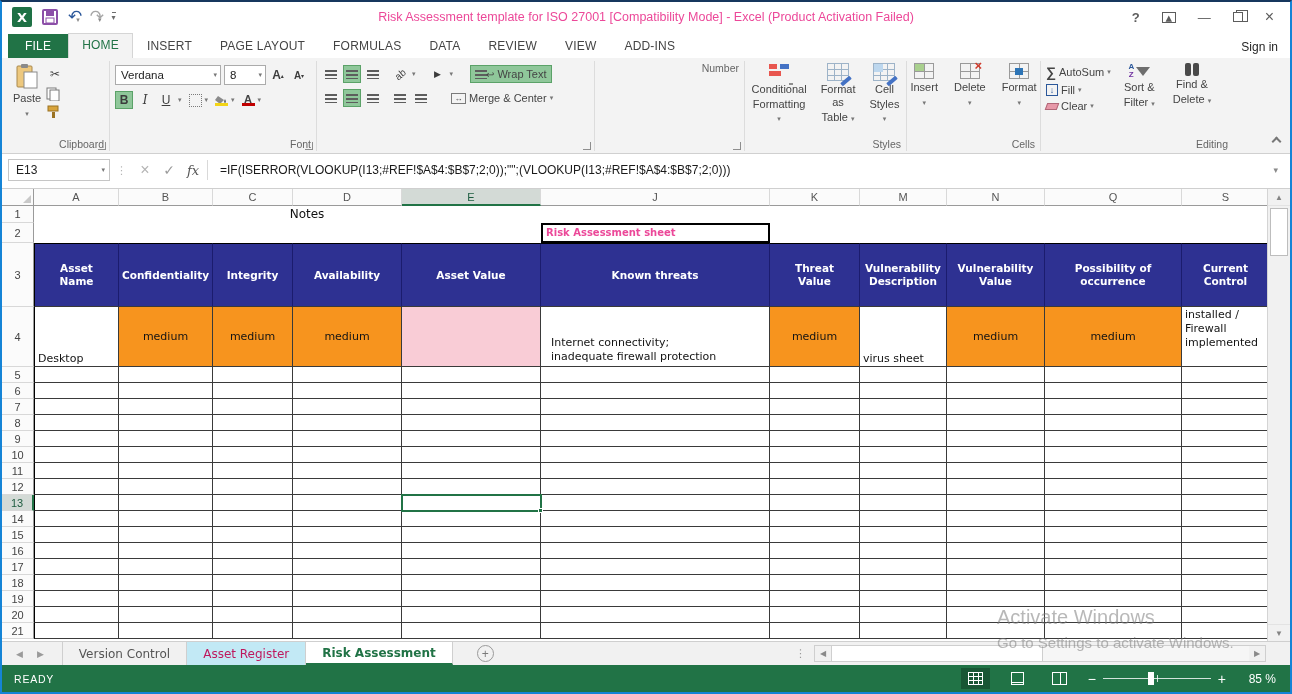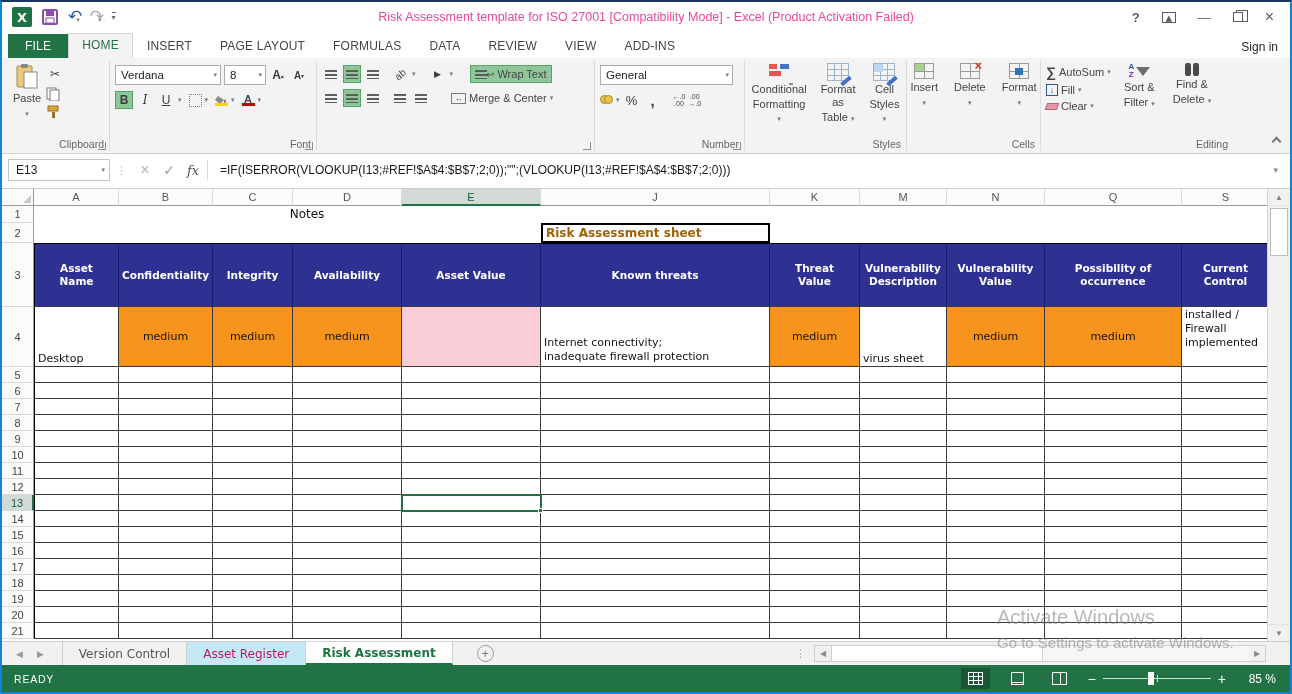--- a/index.html
+++ b/index.html
@@ -98,30 +98,30 @@
   .c0{width:85px}.c1{width:94px}.c2{width:80px}.c3{width:109px}.c4{width:139px}.c5{width:229px}
   .c6{width:90px}.c7{width:87px}.c8{width:98px}.c9{width:137px}.c10{width:88px}
   .row{display:flex}
   .rn{width:32px;background:#fbfbfb;border-right:1px solid #9a9a9a;border-bottom:1px solid #d8d8d8;
       color:#444;font-size:11px;display:flex;align-items:center;justify-content:center;flex:0 0 32px}
   .rn.cur{background:#d3dad6;border-right:2px solid #217346;color:#1c5c3f}
   .hr1{height:17px}.hr2{height:20px}.hr3{height:64px}.hr4{height:60px}.hre{height:16px}
   .free{position:relative;flex:1;font-family:"DejaVu Sans",sans-serif}
   .notes{position:absolute;left:273px;top:1px;transform:translateX(-50%);font-size:12px;color:#111}
   .rasheet{position:absolute;left:507px;top:0;width:229px;height:20px;border:2px solid #000;background:#fff;
-           font-weight:bold;font-size:12px;color:#a16207;padding-left:3px;line-height:16px;font-family:"DejaVu Sans",sans-serif}
+           font-weight:bold;font-size:10px;color:#ec4899;padding-left:3px;line-height:16px;font-family:"DejaVu Sans",sans-serif}
   .cell{border-right:1px solid #3a3a3a;border-bottom:1px solid #3a3a3a;font-family:"DejaVu Sans",sans-serif;
         font-size:11px;color:#141414;overflow:hidden}
   .cell.first{border-left:1px solid #000}
   .row3 .cell{background:#2e3192;color:#fff;font-weight:bold;font-size:10.5px;display:flex;align-items:center;
         justify-content:center;text-align:center;border-right:1px solid #1b1c6e;border-top:1px solid #000;padding:0 8px;line-height:13px}
   .bg-orange{background:#f7941e;display:flex;align-items:center;justify-content:center}
   .bg-pink{background:#f9ccd6}
   .bl{display:flex;align-items:flex-end;padding:1px 3px}
-  .ml{white-space:pre-line;padding:2px 3px;display:flex;align-items:flex-end;line-height:14px}
+  .ml{white-space:pre-line;padding:2px 10px;display:flex;align-items:flex-end;line-height:14px}
   .mlt{white-space:pre-line;padding:1px 3px;line-height:14px}
   .selbox{position:absolute;left:399px;top:305px;width:141px;height:18px;border:2px solid #217346;z-index:5}
   .selbox i{position:absolute;right:-3px;bottom:-3px;width:5px;height:5px;background:#217346;border:1px solid #fff}
   .vscroll{position:absolute;top:0;right:0;bottom:0;width:23px;background:#f1f1f1;border-left:1px solid #d4d4d4;z-index:6}
   .varrow{height:17px;display:flex;align-items:center;justify-content:center;color:#848484;font-size:8px;border-bottom:1px solid #e3e3e3}
   .varrow.bot{position:absolute;bottom:0;left:0;right:0;border-top:1px solid #e3e3e3;border-bottom:none}
   .vthumb{position:absolute;top:19px;left:2px;right:2px;height:48px;background:#fff;border:1px solid #bdbdbd}
 
   
   .wm{position:absolute;left:995px;top:604px;z-index:40;pointer-events:none;color:rgba(125,125,125,.55)}
@@ -330,40 +330,20 @@
               <span class="dd">▾</span>
           </span>
         </div>
       </div>
       <span class="launcher"></span>
     </div>
 
     <div class="rsep"></div>
 
     <div class="rgroup" style="width:147px">
-      <div class="rgroup-body" style="flex-direction:column;gap:6px;padding-top:4px">
-        <div class="combo" style="width:133px">
-          <span>General</span>
-            <span class="dd">▾</span>
-        </div>
-        <div class="smallrow">
-          <span><span class="coin"></span><span class="coin" style="margin-left:-5px"></span></span>
-            <span class="dd">▾</span>
-          <span class="sbtn" style="font-size:13px">%</span>
-          <span class="sbtn" style="font-size:15px;font-weight:bold">,</span>
-          <span class="decico" style="margin-left:8px">
-            <span>←.0</span>
-              <span>.00</span>
-          </span>
-          <span class="decico">
-            <span>.00</span>
-              <span>→.0</span>
-          </span>
-        </div>
-      </div>
       <div class="rgroup-label">Number</div>
       <span class="launcher"></span>
     </div>
 
     <div class="rsep"></div>
 
     <div class="rgroup" style="width:159px">
       <div class="rgroup-body" style="justify-content:center;gap:4px">
         <div class="bigbtn">
           <span class="cfico">

